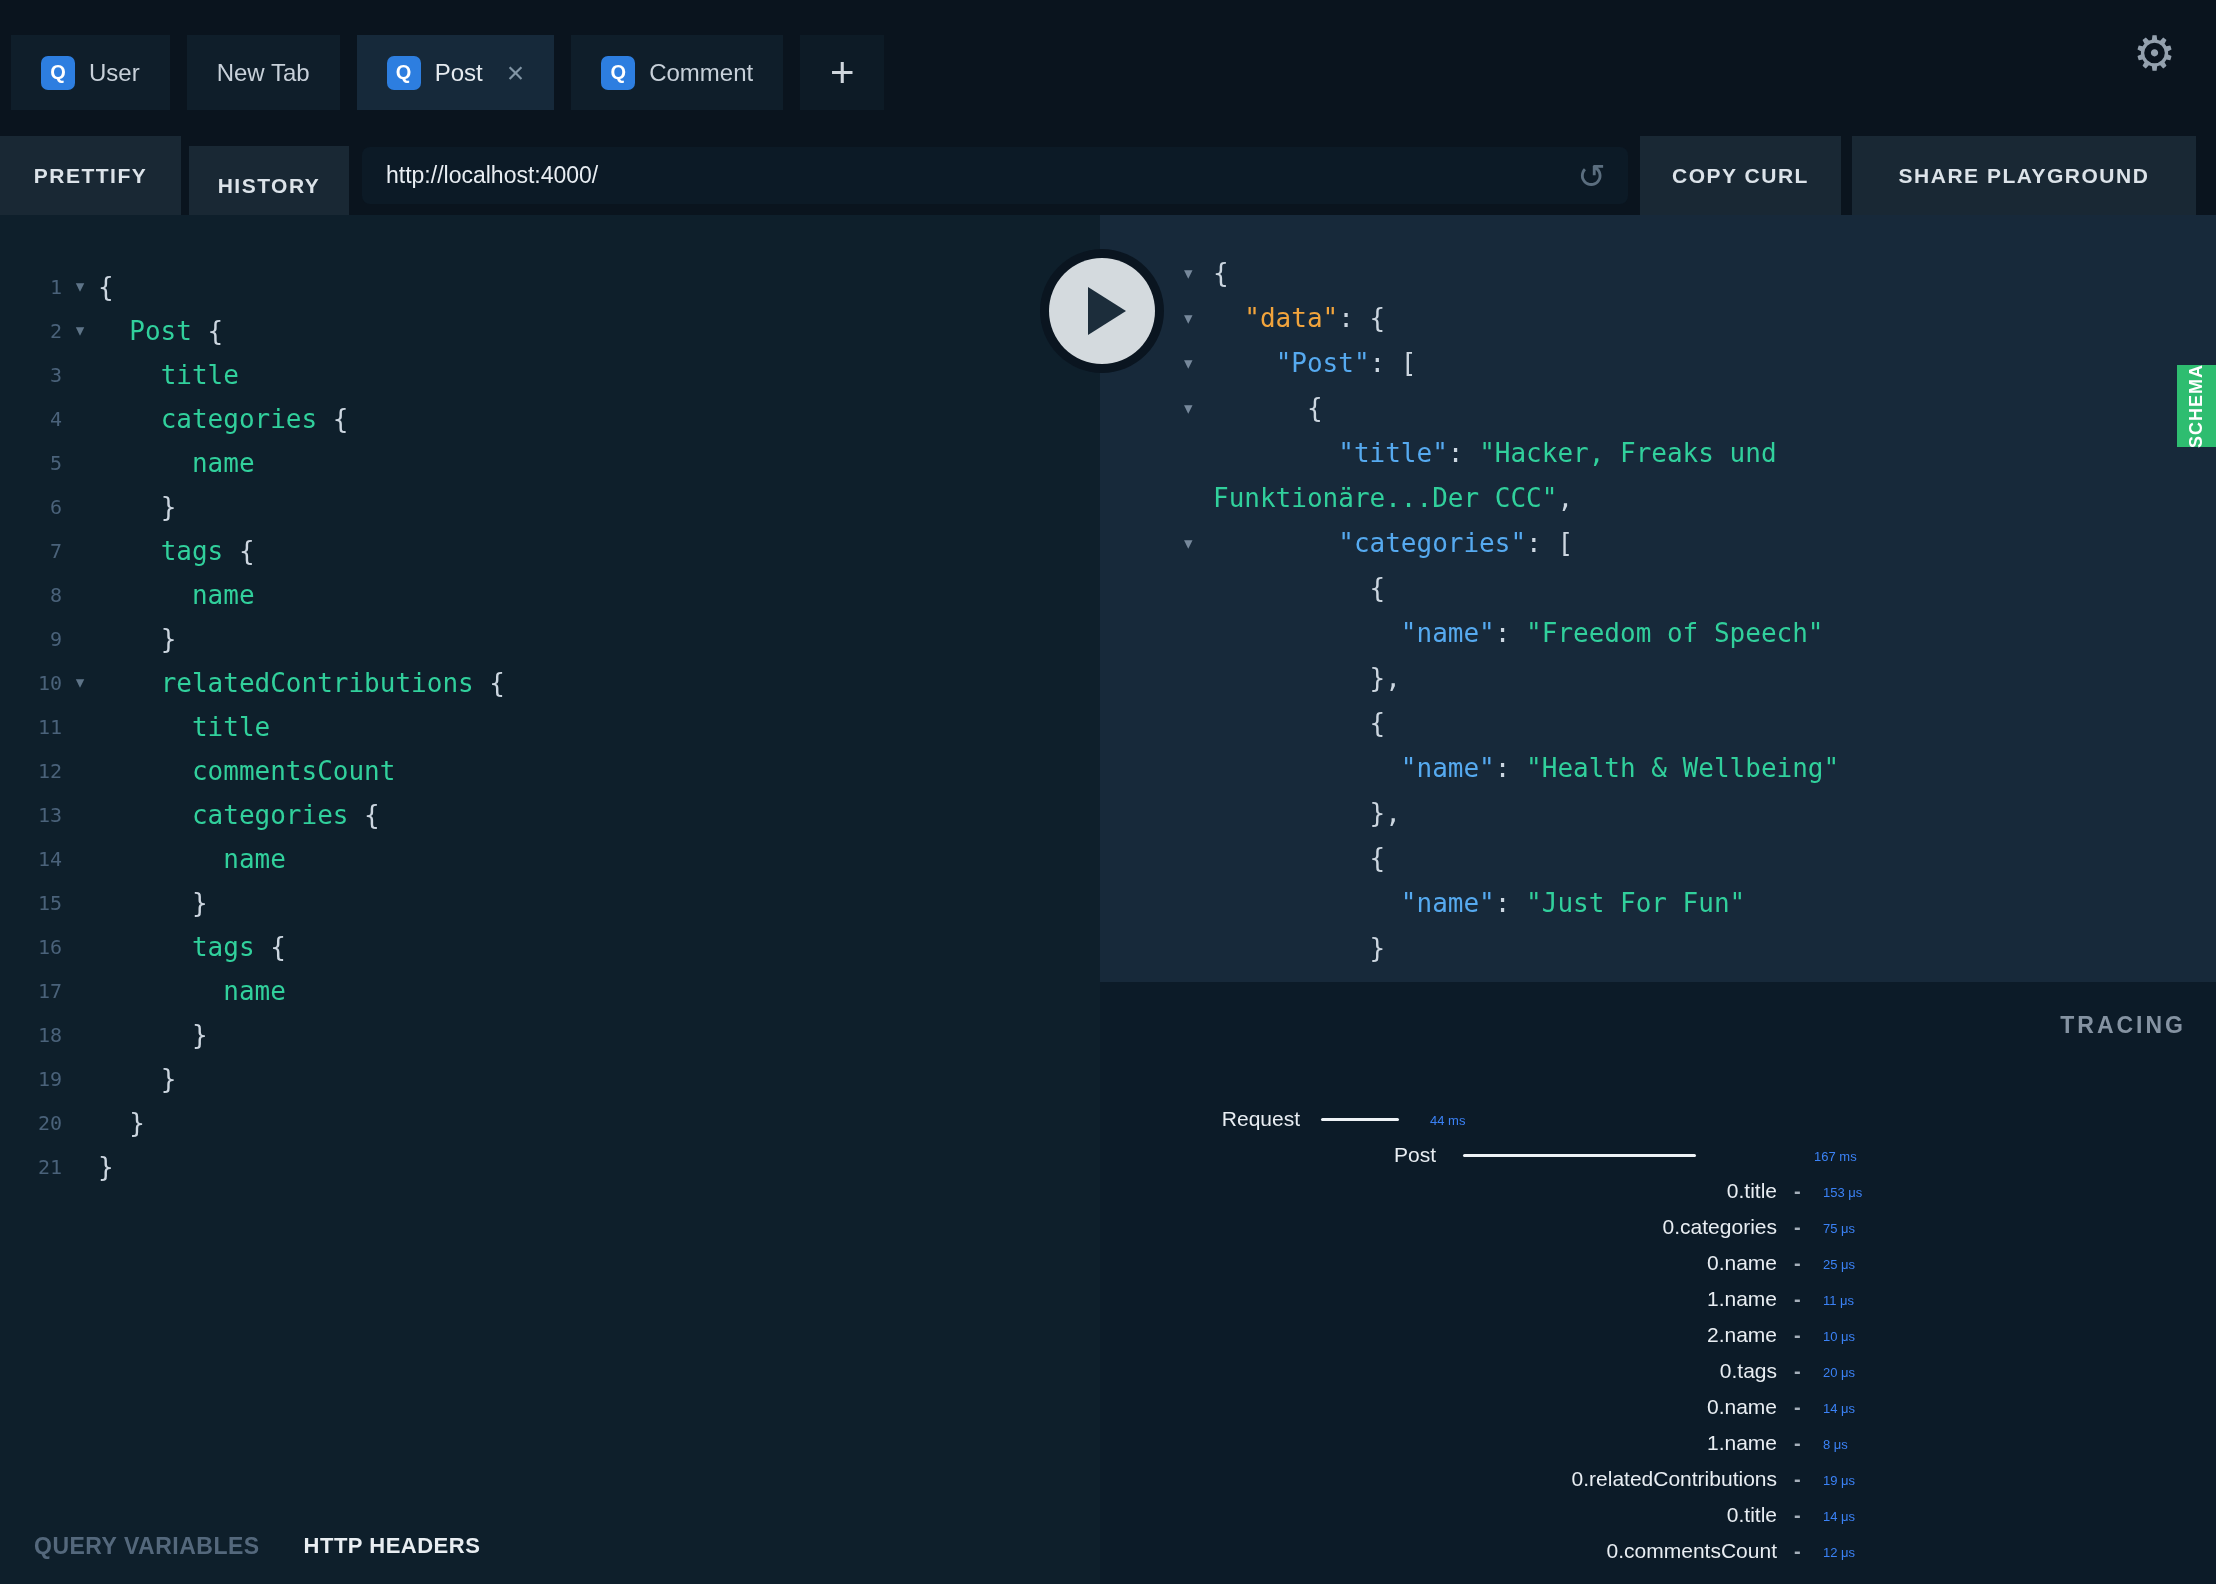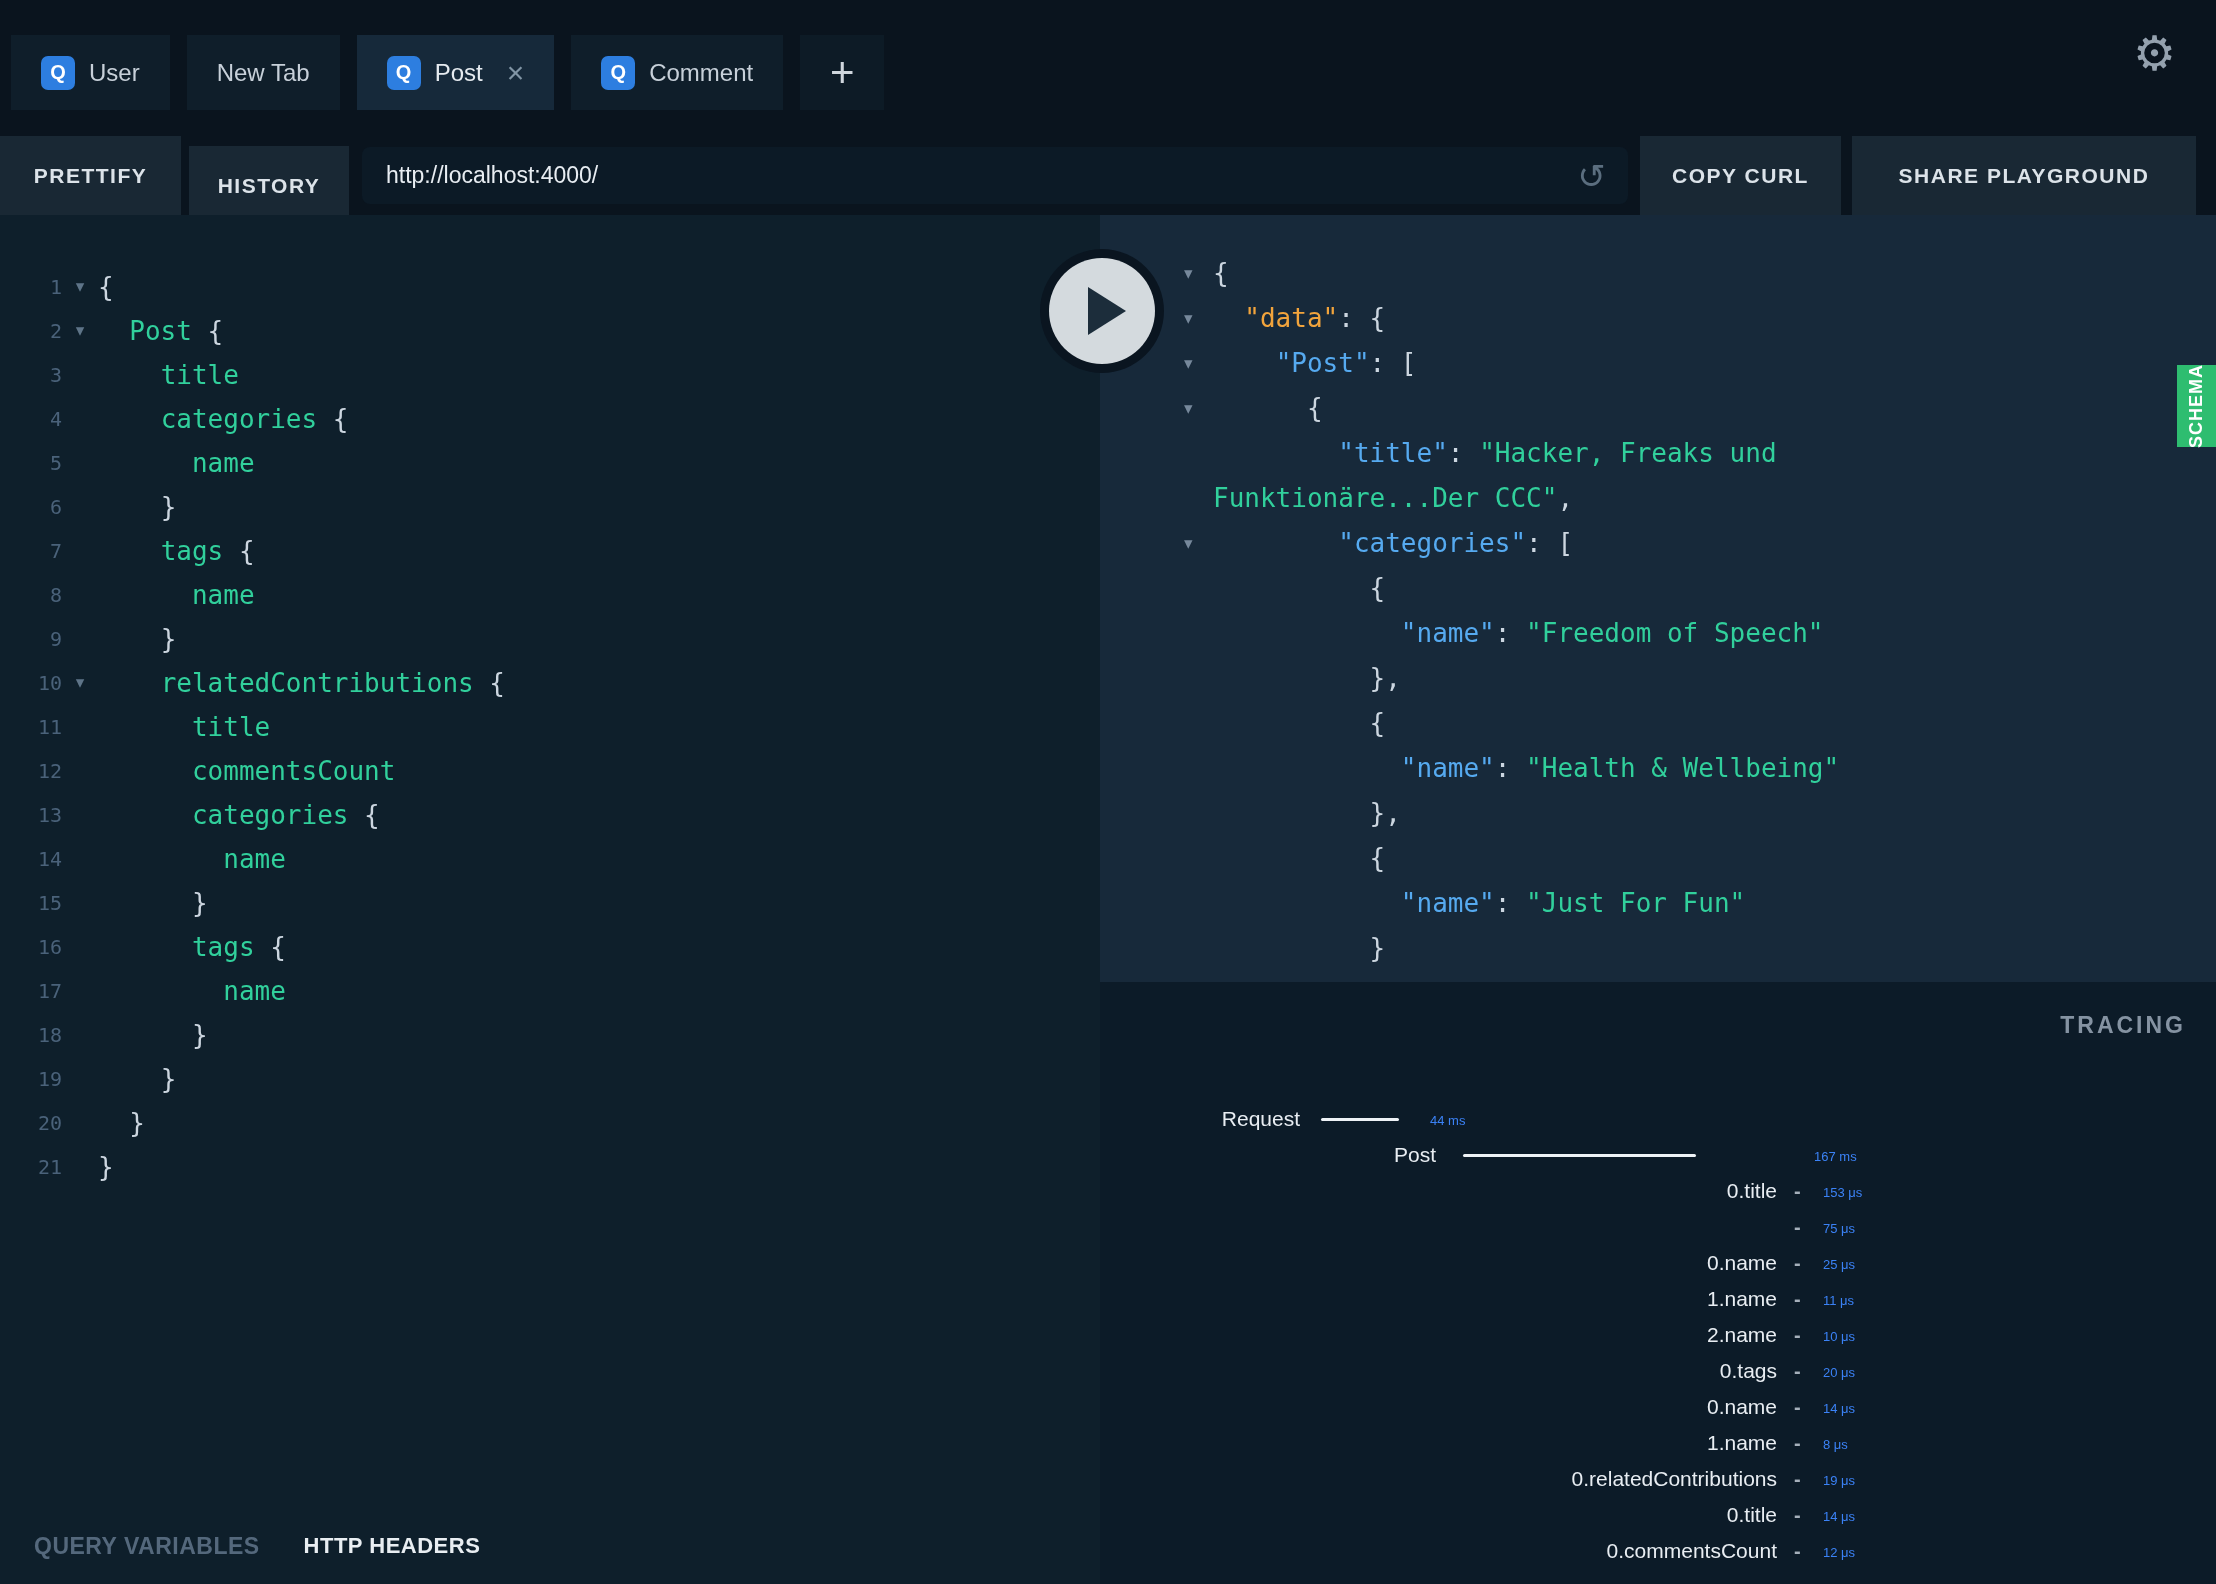--- a/index.html
+++ b/index.html
@@ -267,21 +267,21 @@
   <div class="schema-tab">
     <span class="schema-label">SCHEMA</span>
   </div>
 
   <div class="tracing-panel">
     <div class="tracing-title">TRACING</div>
     <div>
         <div class="trace-row" style="top: 119px;"><span class="trace-label" style="width: 200px;">Request</span><span class="trace-bar" style="left: 221px; width: 78px;"></span><span class="trace-time" style="left: 330px;">44 ms</span></div>
         <div class="trace-row" style="top: 155px;"><span class="trace-label" style="width: 336px;">Post</span><span class="trace-bar" style="left: 363px; width: 233px;"></span><span class="trace-time" style="left: 714px;">167 ms</span></div>
         <div class="trace-row" style="top: 191px;"><span class="trace-label" style="width: 677px;">0.title</span><span class="trace-dash" style="left: 694px;">-</span><span class="trace-time" style="left: 723px;">153 μs</span></div>
-        <div class="trace-row" style="top: 227px;"><span class="trace-dash" style="left: 694px;">-</span><span class="trace-time" style="left: 723px;">75 μs</span></div>
+        <div class="trace-row" style="top: 227px;"><span class="trace-label" style="width: 677px;">0.categories</span><span class="trace-dash" style="left: 694px;">-</span><span class="trace-time" style="left: 723px;">75 μs</span></div>
         <div class="trace-row" style="top: 263px;"><span class="trace-label" style="width: 677px;">0.name</span><span class="trace-dash" style="left: 694px;">-</span><span class="trace-time" style="left: 723px;">25 μs</span></div>
         <div class="trace-row" style="top: 299px;"><span class="trace-label" style="width: 677px;">1.name</span><span class="trace-dash" style="left: 694px;">-</span><span class="trace-time" style="left: 723px;">11 μs</span></div>
         <div class="trace-row" style="top: 335px;"><span class="trace-label" style="width: 677px;">2.name</span><span class="trace-dash" style="left: 694px;">-</span><span class="trace-time" style="left: 723px;">10 μs</span></div>
         <div class="trace-row" style="top: 371px;"><span class="trace-label" style="width: 677px;">0.tags</span><span class="trace-dash" style="left: 694px;">-</span><span class="trace-time" style="left: 723px;">20 μs</span></div>
         <div class="trace-row" style="top: 407px;"><span class="trace-label" style="width: 677px;">0.name</span><span class="trace-dash" style="left: 694px;">-</span><span class="trace-time" style="left: 723px;">14 μs</span></div>
         <div class="trace-row" style="top: 443px;"><span class="trace-label" style="width: 677px;">1.name</span><span class="trace-dash" style="left: 694px;">-</span><span class="trace-time" style="left: 723px;">8 μs</span></div>
         <div class="trace-row" style="top: 479px;"><span class="trace-label" style="width: 677px;">0.relatedContributions</span><span class="trace-dash" style="left: 694px;">-</span><span class="trace-time" style="left: 723px;">19 μs</span></div>
         <div class="trace-row" style="top: 515px;"><span class="trace-label" style="width: 677px;">0.title</span><span class="trace-dash" style="left: 694px;">-</span><span class="trace-time" style="left: 723px;">14 μs</span></div>
         <div class="trace-row" style="top: 551px;"><span class="trace-label" style="width: 677px;">0.commentsCount</span><span class="trace-dash" style="left: 694px;">-</span><span class="trace-time" style="left: 723px;">12 μs</span></div>
       </div>

